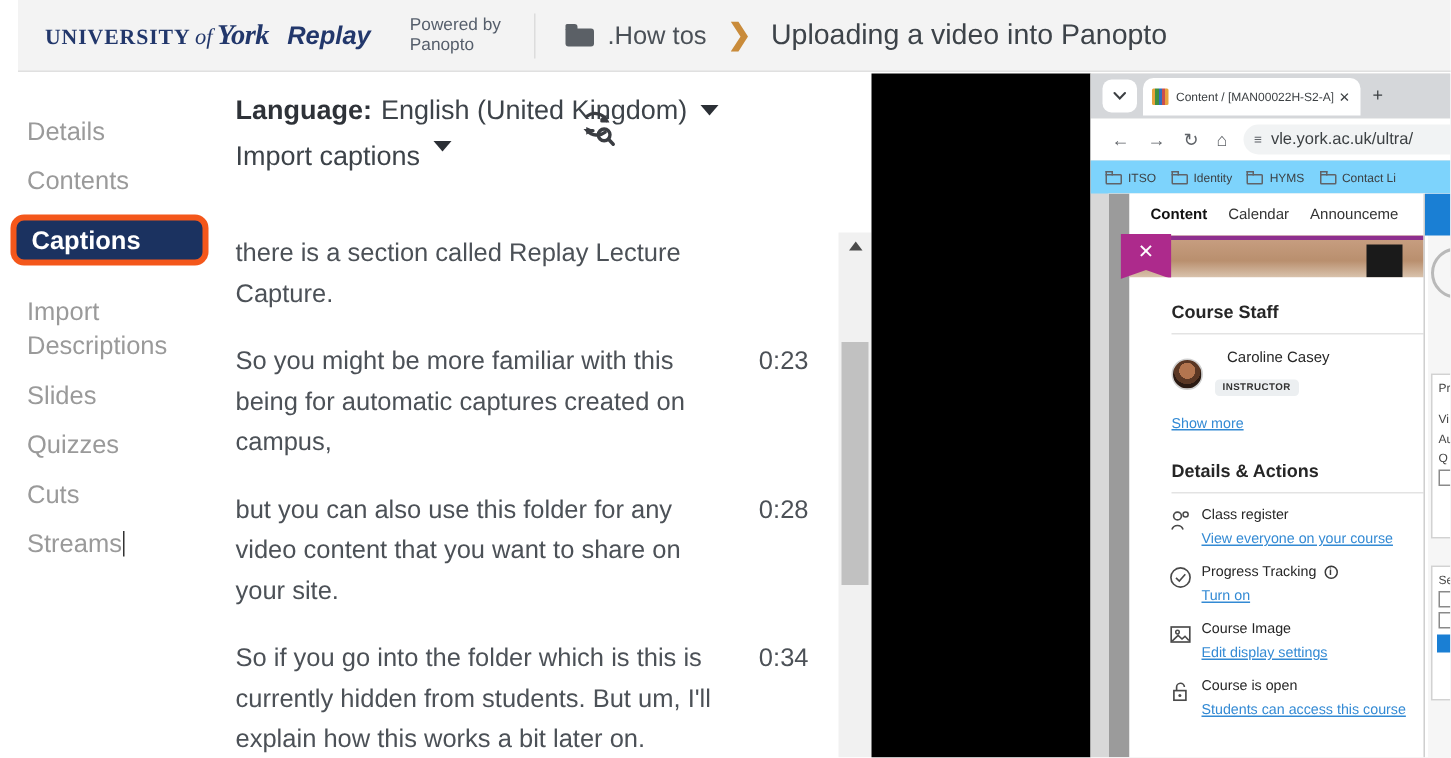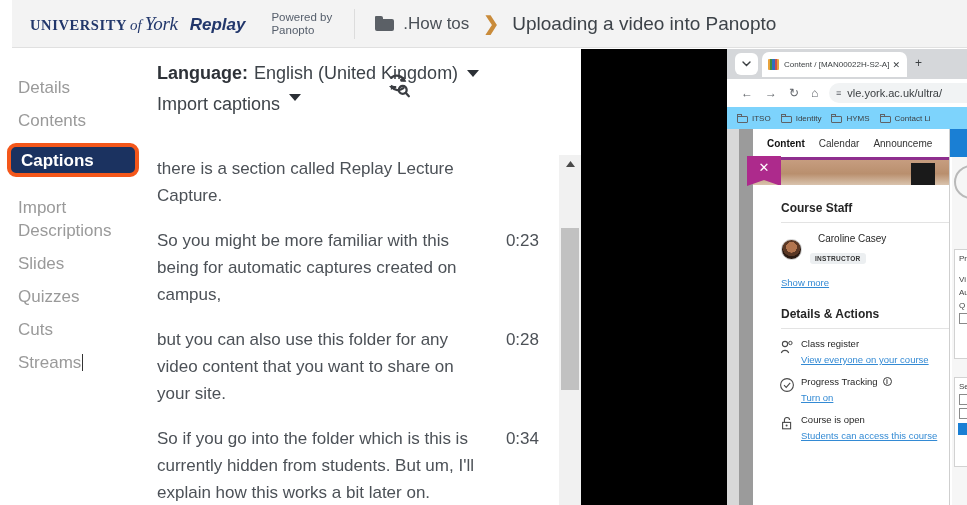--- a/index.html
+++ b/index.html
@@ -20,21 +20,21 @@
     display:flex; align-items:center;
   }
   .uoy-logo{
     margin-left:18px;
     font-family:"Liberation Serif", serif;
     color:#22376b;
     display:flex; align-items:baseline; white-space:nowrap;
   }
   .uoy-university{ font-size:14.5px; letter-spacing:.6px; font-variant:small-caps; font-weight:600; }
   .uoy-of{ font-style:italic; font-size:15px; margin:0 3px; }
-  .uoy-york{ font-style:italic; font-size:19px; font-weight:400; letter-spacing:-.3px; }
+  .uoy-york{ font-style:italic; font-size:19px; font-weight:700; letter-spacing:-.3px; }
   .uoy-replay{
     margin-left:12px; font-family:"Liberation Sans", sans-serif;
     font-weight:bold; font-style:italic; font-size:17px; color:#22376b;
   }
   .powered-by{
     margin-left:26px; font-size:11.5px; line-height:13px; color:#555e6b; white-space:pre-line;
   }
   .bc-sep{ width:1px; height:30px; background:#dcdcdc; margin-left:22px; }
   .breadcrumb{ display:flex; align-items:center; margin-left:20px; }
   .folder-ico{ width:19px; height:15px; position:relative; flex:0 0 auto; }
@@ -470,20 +470,33 @@
         </span>
         <span class="da-body">
           <span class="da-title">
             <span>Progress Tracking</span>
             <span class="info-ico">i</span>
           </span>
           <span class="link">Turn on</span>
         </span>
       </div>
 
+      <div class="da-item">
+        <span class="da-ico">
+          <svg width="16" height="16" viewBox="0 0 16 16">
+              <rect x="1.8" y="3" width="12.4" height="10" fill="none" stroke="#4a4a4a" stroke-width="1.1"></rect>
+              <circle cx="6" cy="6.4" r="1.2" fill="none" stroke="#4a4a4a" stroke-width="1"></circle>
+              <polyline points="2.4,12.4 6.4,8.6 9,11 11,9.2 13.6,12" fill="none" stroke="#4a4a4a" stroke-width="1.1"></polyline>
+            </svg>
+        </span>
+        <span class="da-body">
+          <span class="da-title">Course Image</span>
+          <span class="link">Edit display settings</span>
+        </span>
+      </div>
 
       <div class="da-item">
         <span class="da-ico">
           <svg width="16" height="16" viewBox="0 0 16 16">
               <rect x="3.6" y="7.4" width="8" height="6.4" fill="none" stroke="#4a4a4a" stroke-width="1.1"></rect>
               <path d="M5.4 7.4 V5.2 A2.6 2.6 0 0 1 10.6 5.0" fill="none" stroke="#4a4a4a" stroke-width="1.1"></path>
               <circle cx="7.6" cy="10.6" r="1" fill="#4a4a4a"></circle>
             </svg>
         </span>
         <span class="da-body">

